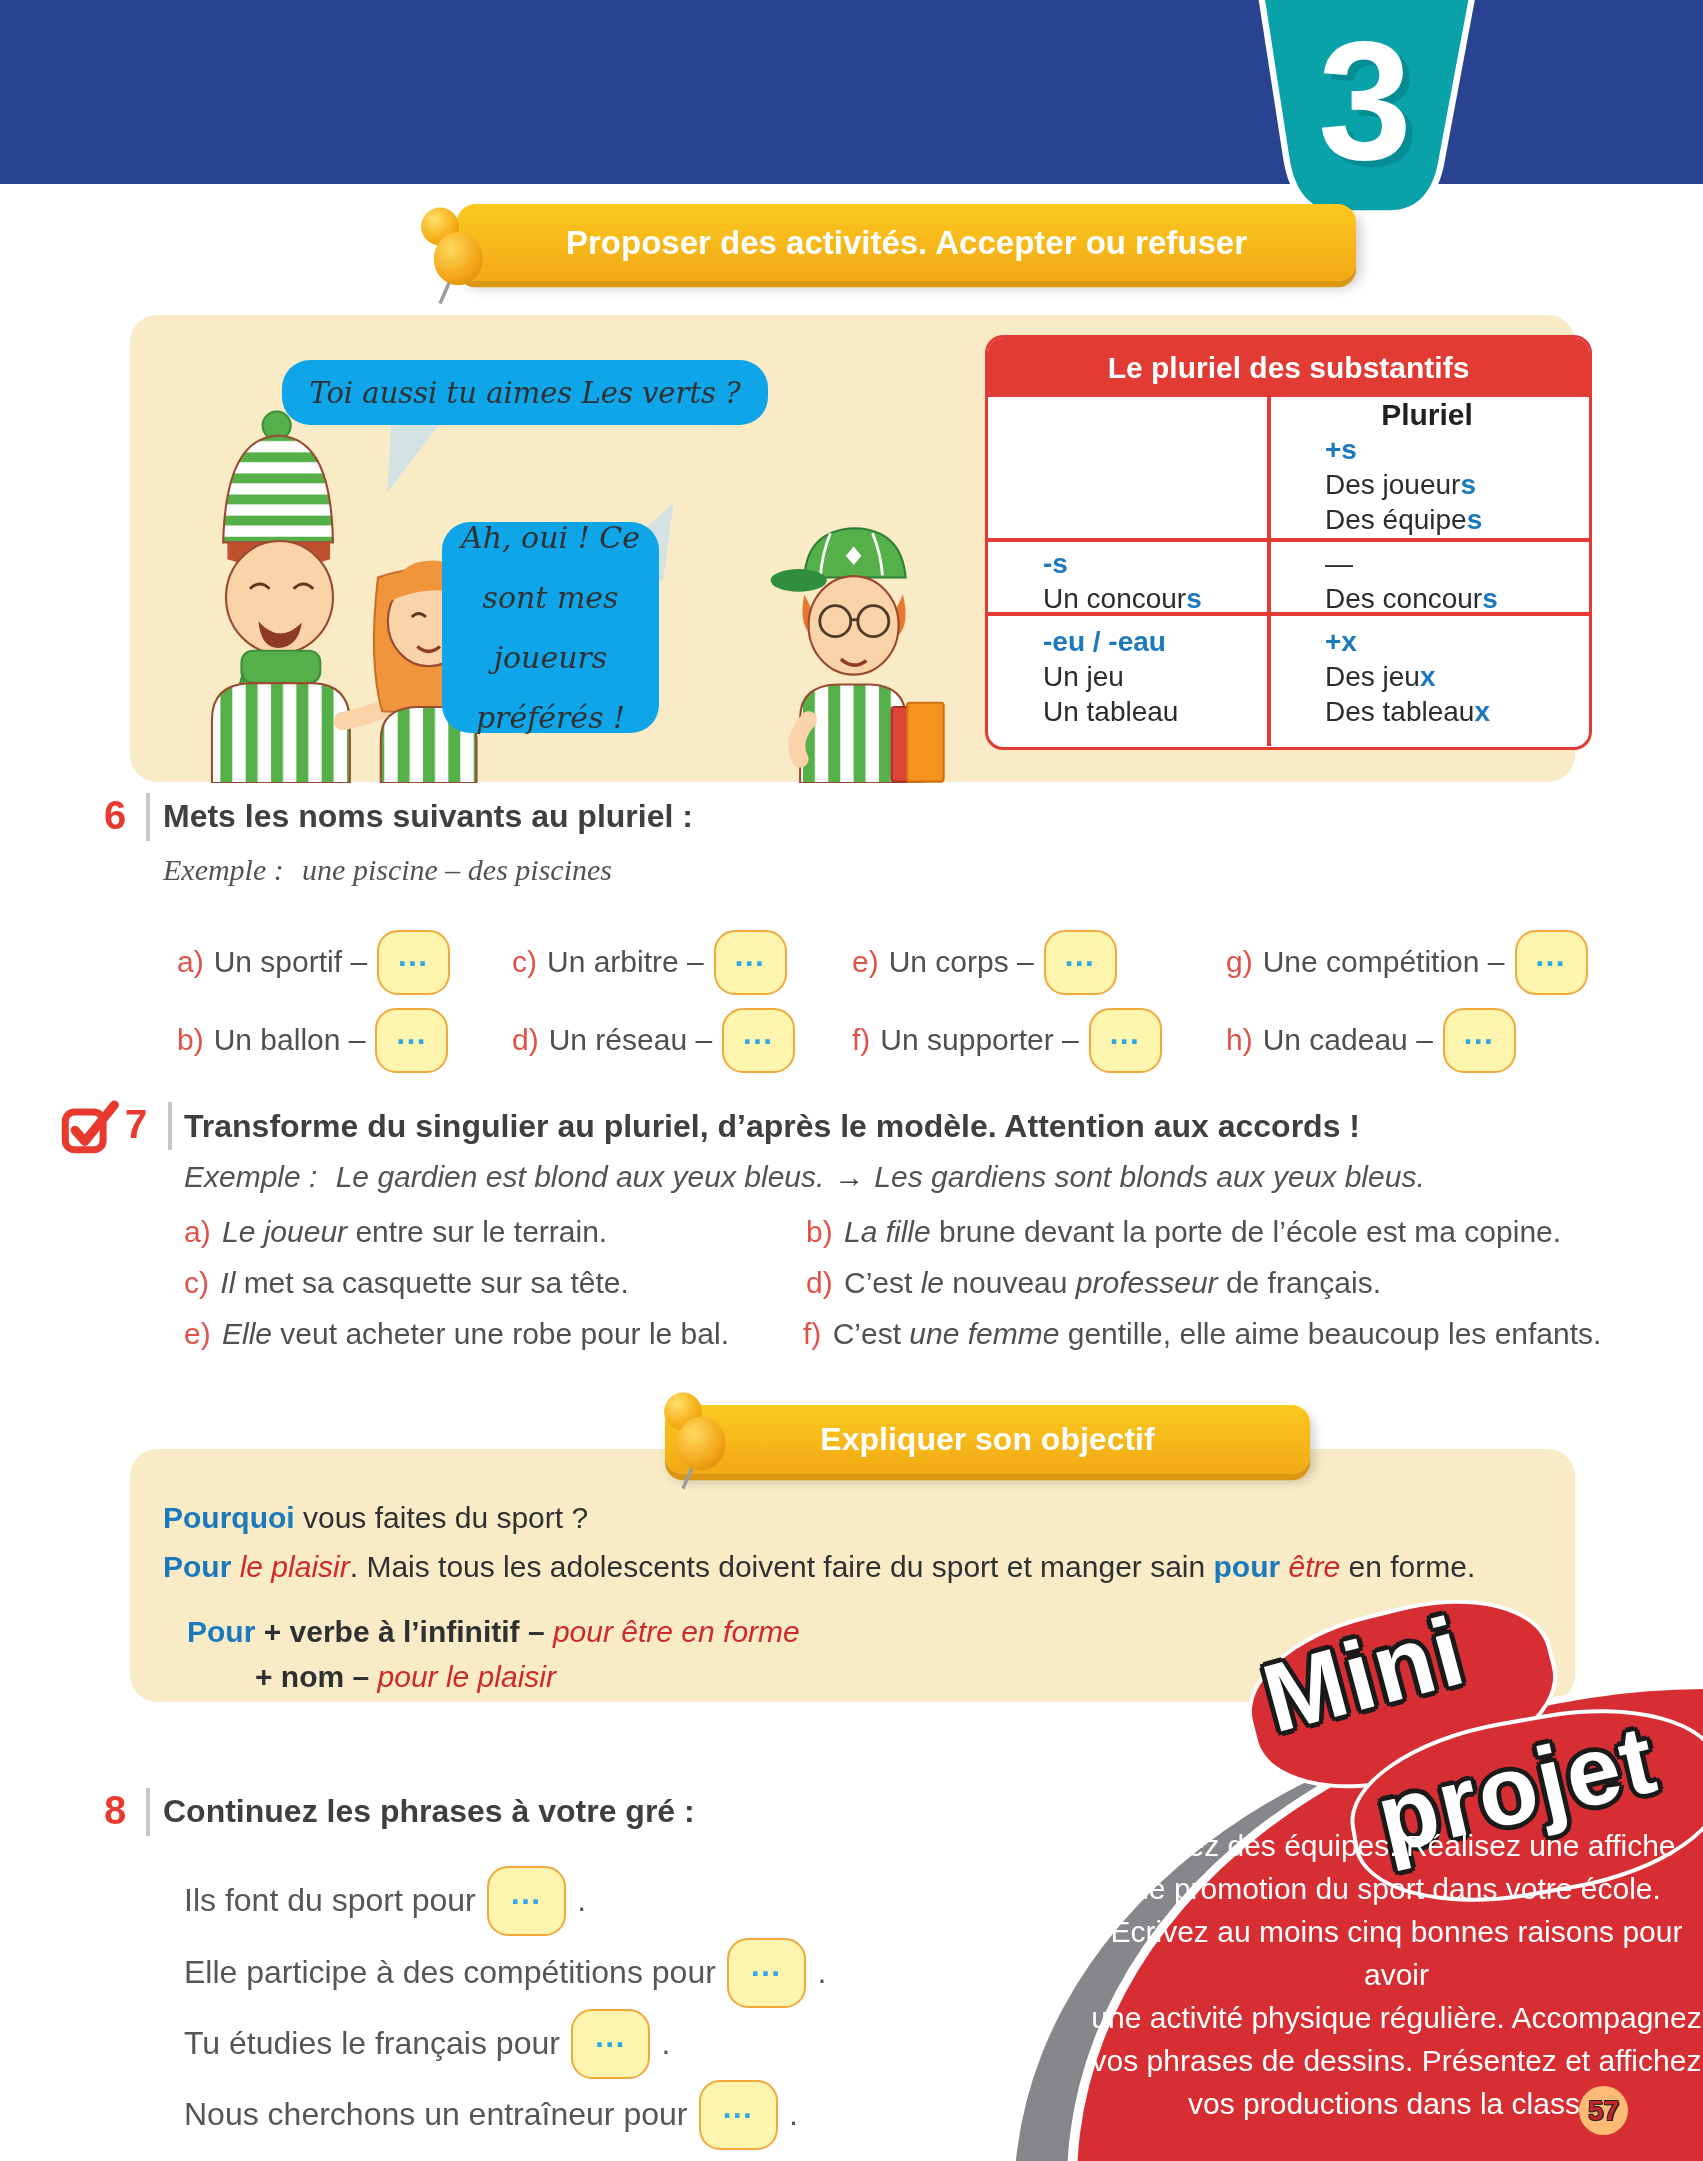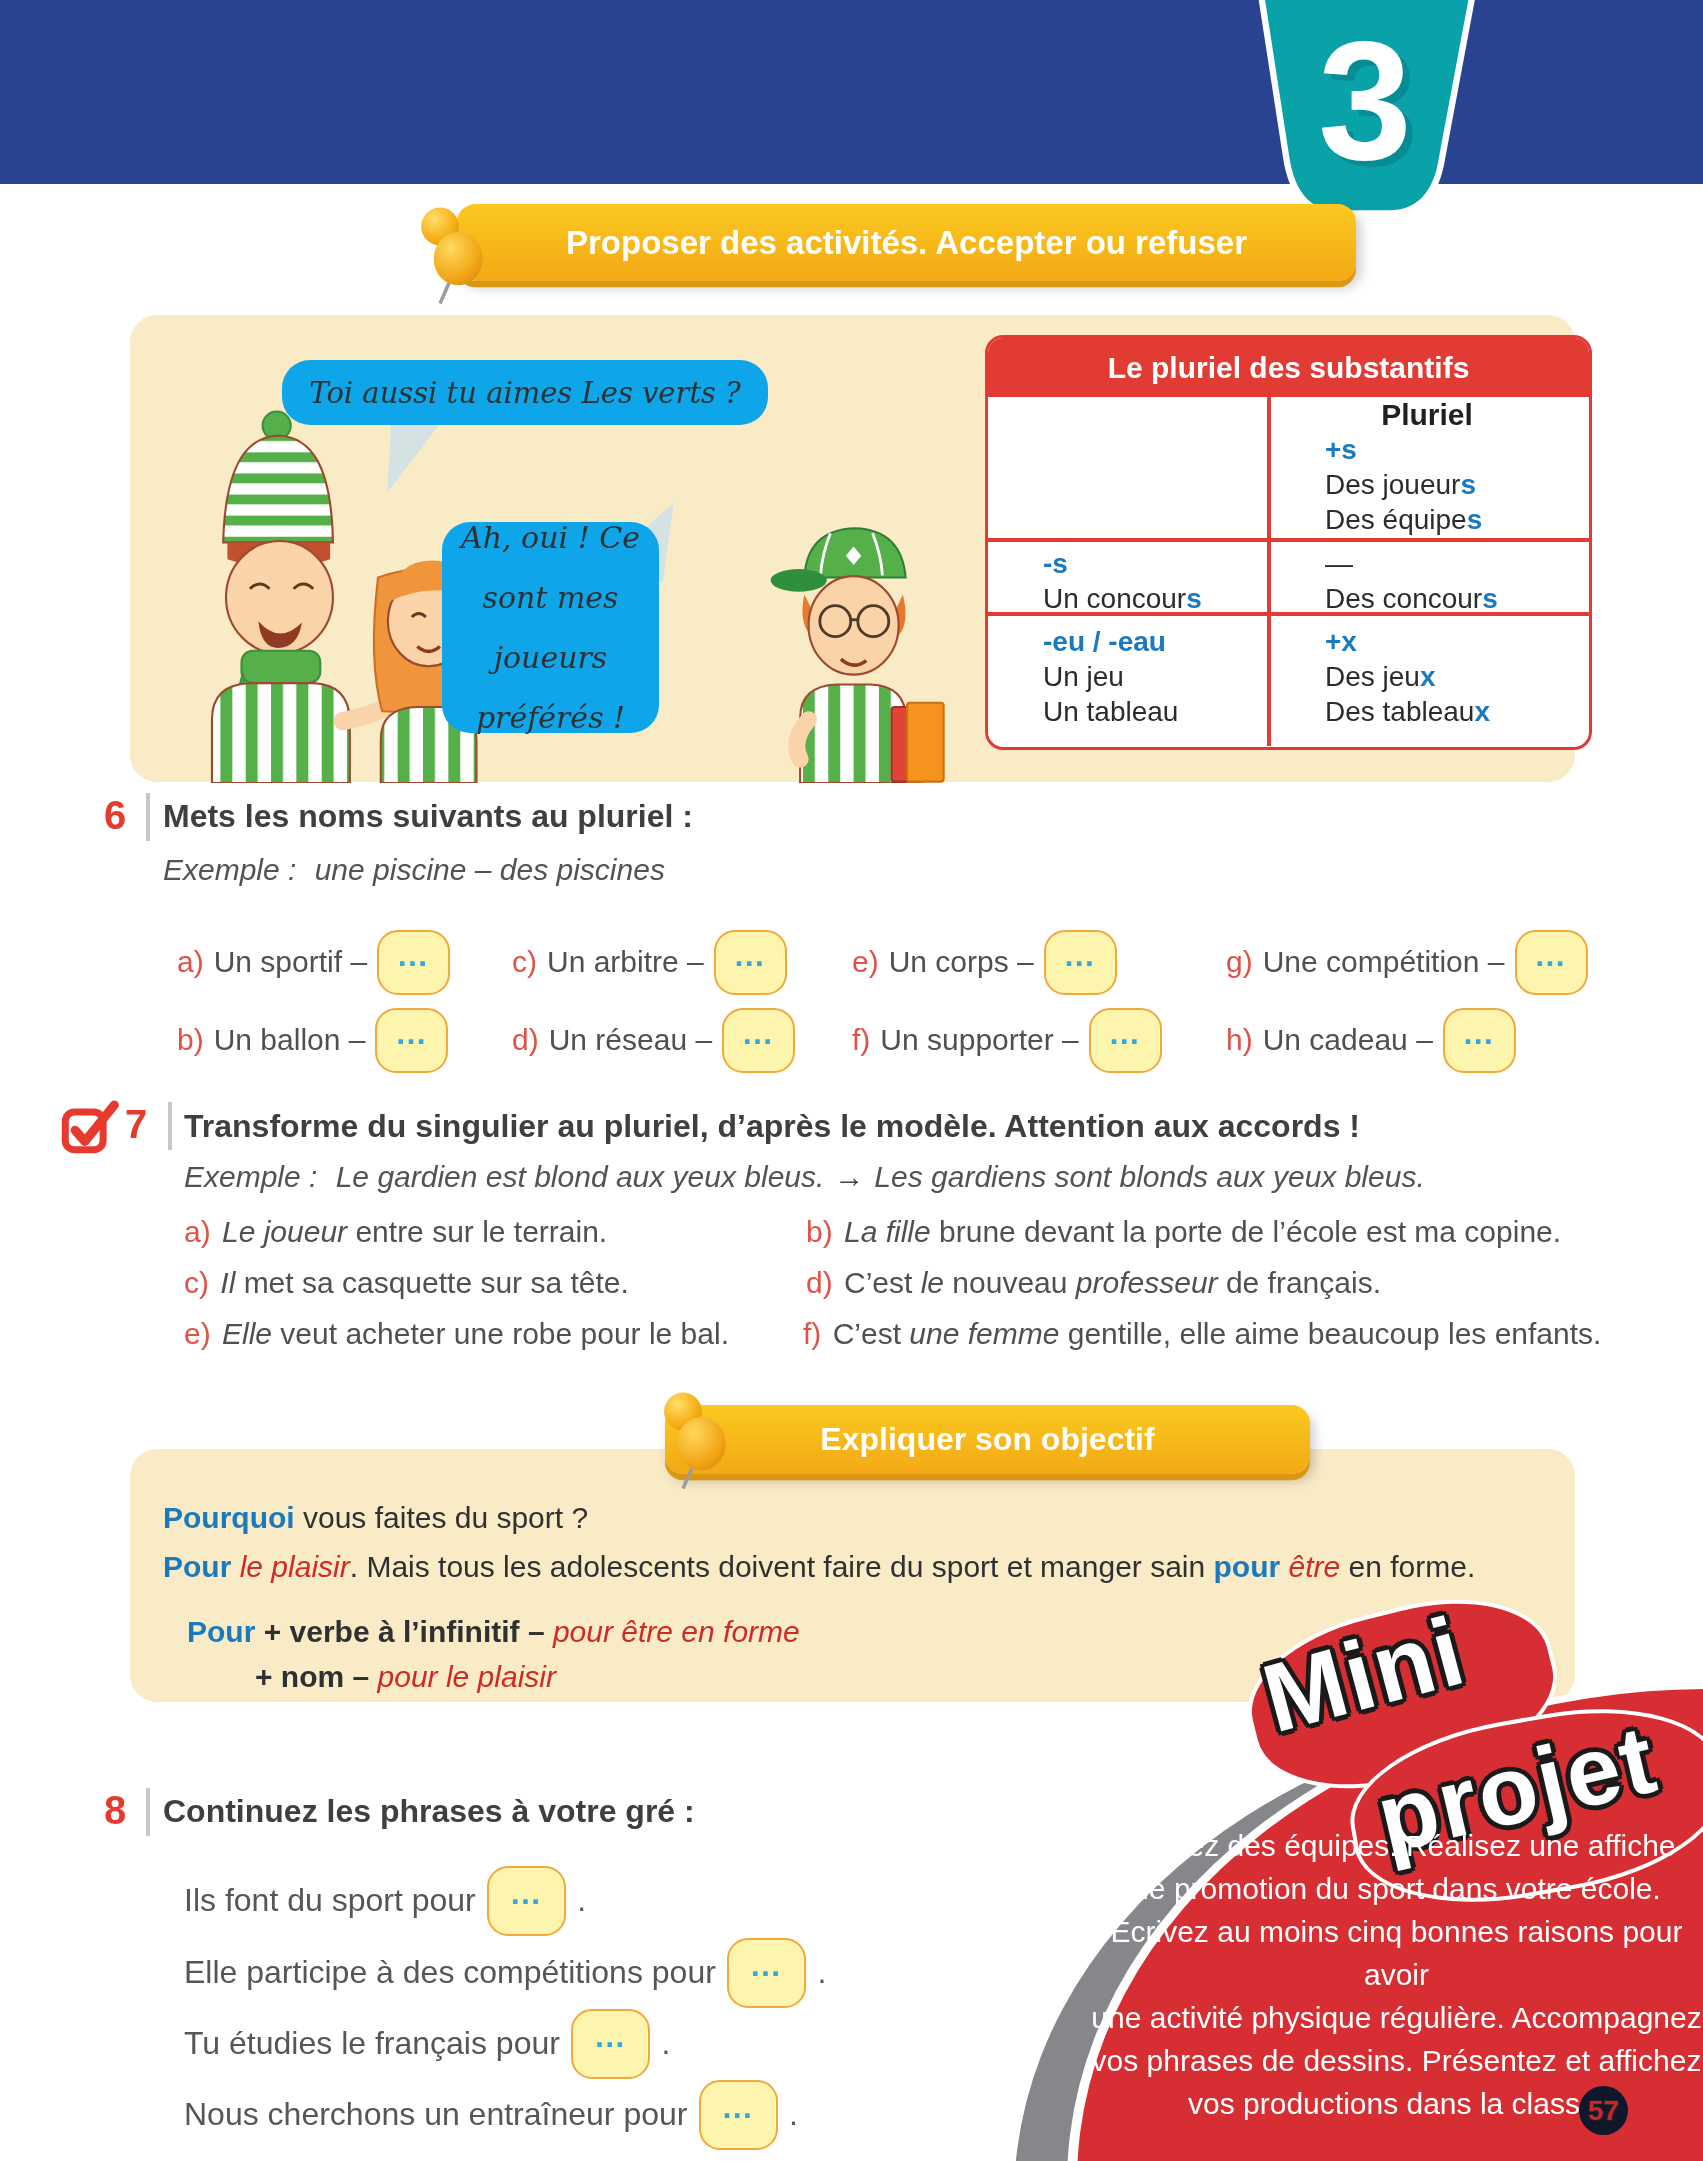--- a/index.html
+++ b/index.html
@@ -100,21 +100,21 @@
   .mp-title{
     position:absolute;color:#fff;font-weight:bold;font-size:97px;letter-spacing:2.1px;z-index:12;
     text-shadow:-5px 0 #1a1a1a,5px 0 #1a1a1a,0 -5px #1a1a1a,0 5px #1a1a1a,
                 -3.5px -3.5px #1a1a1a,3.5px 3.5px #1a1a1a,-3.5px 3.5px #1a1a1a,3.5px -3.5px #1a1a1a;
   }
   .mp-t1{left:1263px;top:1619px;transform:rotate(-15deg);}
   .mp-t2{left:1376px;top:1733px;transform:rotate(-13deg);}
   .mp-body{position:absolute;left:1087px;top:1824px;width:619px;text-align:center;color:#fff;
     font-size:30px;line-height:43px;z-index:12;}
   .page-badge{
-    position:absolute;left:1579px;top:2086px;width:49px;height:49px;border-radius:50%;background:#0f172a;
+    position:absolute;left:1579px;top:2086px;width:49px;height:49px;border-radius:50%;background:#fdba74;
     display:flex;align-items:center;justify-content:center;z-index:13;
     color:#C5272D;font-weight:bold;font-size:28px;
     text-shadow:1.4px 1.4px 0 #222,-0.7px -0.7px 0 #222,0.7px -0.7px 0 #222,-0.7px 0.7px 0 #222;
   }
 
   .chars{position:absolute;left:144px;top:389px;z-index:4;}
 </style>
 </head>
 <body>
 
@@ -250,21 +250,21 @@
       <div class="gt-line rule"><span>+x</span></div>
       <div class="gt-line"><span>Des jeu</span><span class="sfx">x</span></div>
       <div class="gt-line"><span>Des tableau</span><span class="sfx">x</span></div>
     </div>
   </div>
 </div>
 
 <div class="ex-num" style="left:104px;top:793px;">6</div>
 <div class="ex-bar" style="left:146px;top:793px;"></div>
 <div class="ex-title" style="left:163px;top:798px;">Mets les noms suivants au pluriel :</div>
-<div class="example" style="left:163px;top:853px;">
+<div class="example" style="left:163px;top:853px;font-family:Liberation Serif, serif;">
   <span class="ex-label">Exemple :</span><span>une piscine – des piscines</span>
 </div>
 
 <div class="ex6-item" style="left:177px;top:928px;">
   <span class="ltr">a)</span>
     <span>Un sportif –</span>
   <span class="abox">…</span>
 </div>
 <div class="ex6-item" style="left:512px;top:928px;">
   <span class="ltr">c)</span>

